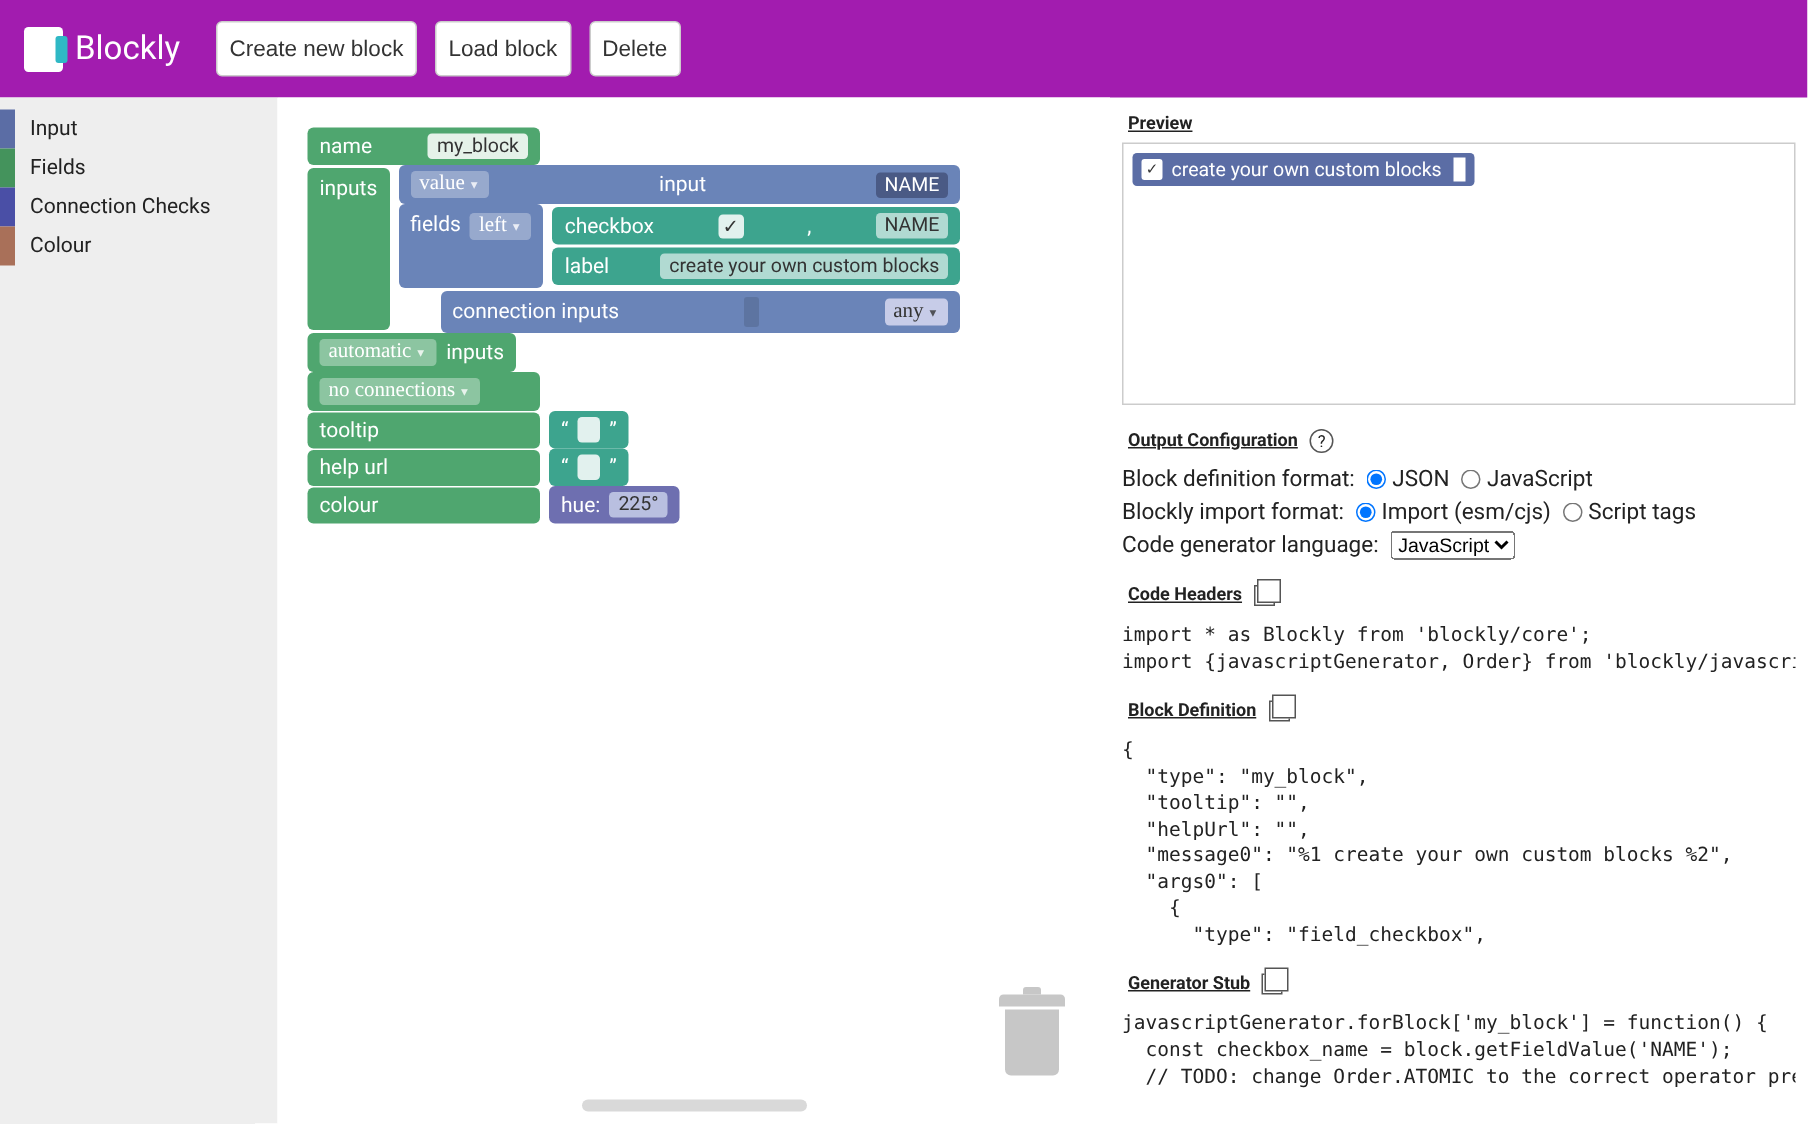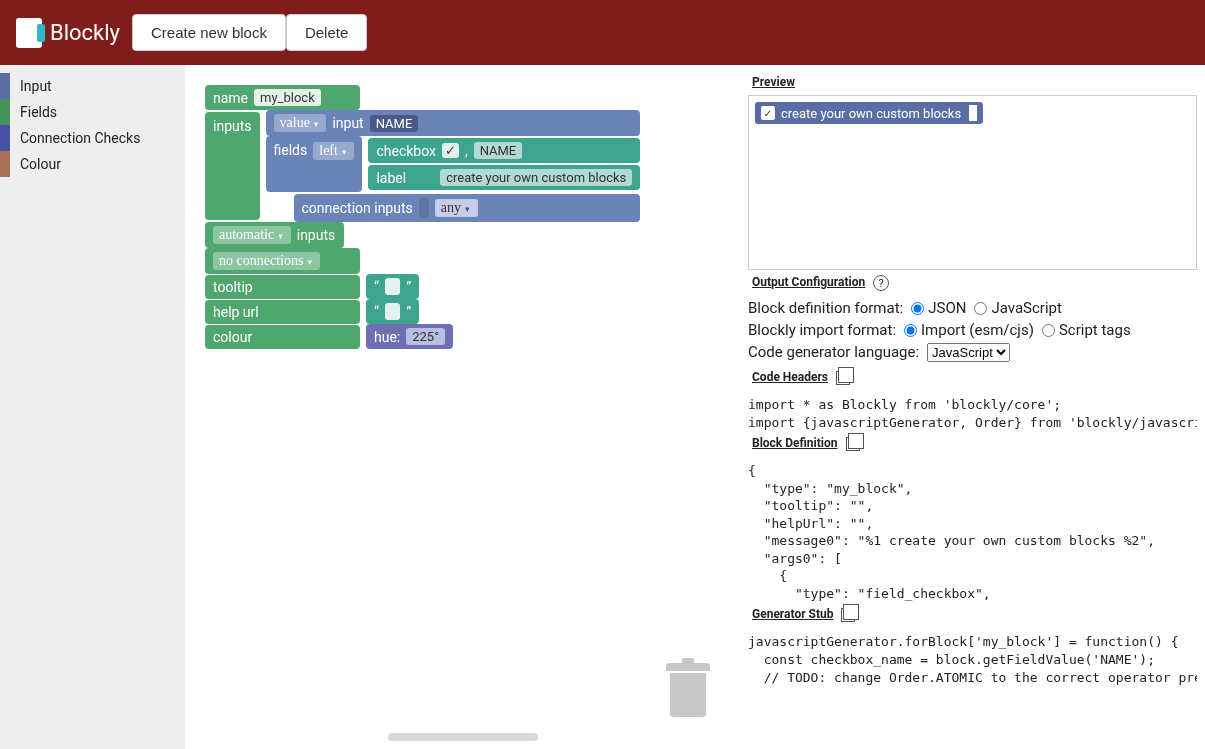--- a/index.html
+++ b/index.html
@@ -1,68 +1,69 @@
 <!DOCTYPE html>
 <html><head>
 <meta charset="utf-8">
 <style>
 * { box-sizing: border-box; margin: 0; padding: 0; }
 body { font-family: -apple-system, BlinkMacSystemFont, "Segoe UI", Roboto, sans-serif; font-size: 14px; color: #222; background: #fff; width: 1205px; height: 749px; overflow: hidden; }
-.header { background: #7f1d1d; height: 65px; display: flex; align-items: center; padding: 0 16px; }
+.header { background: #a21caf; height: 65px; display: flex; align-items: center; padding: 0 16px; gap: 12px; }
 .logo { display: flex; align-items: center; gap: 8px; color: #fff; font-size: 22px; font-weight: 400; margin-right: 12px; }
 .logo-icon { width: 26px; height: 30px; background: #fff; border-radius: 3px; position: relative; }
 .logo-icon::after { content: ""; position: absolute; right: -3px; top: 6px; width: 8px; height: 18px; background: #2fb8c5; border-radius: 2px; }
-.hbtn { background: #fff; border: 1px solid #ccc; border-radius: 4px; padding: 9px 18px; font-size: 15px; color: #333; cursor: pointer; }
+.hbtn { background: #fff; border: 1px solid #ccc; border-radius: 4px; padding: 9px 8px; font-size: 15px; color: #333; cursor: pointer; }
 .main { display: flex; height: calc(100% - 65px); }
 .sidebar { width: 185px; background: #eee; padding-top: 8px; }
 .cat { display: flex; align-items: center; height: 26px; cursor: pointer; }
 .cat-bar { width: 10px; height: 26px; margin-right: 10px; }
 .workspace { flex: 1; background: #fff; position: relative; padding: 20px; overflow: hidden; }
 .right { width: 465px; padding: 6px 8px 0 8px; overflow-y: auto; font-size: 15px; }
 .right h3 { font-size: 12px; font-weight: 700; margin: 4px 0 6px 4px; text-decoration: underline; }
 .preview-box { border: 1px solid #ccc; height: 175px; padding: 6px; }
 .preview-block { display: inline-flex; align-items: center; background: #5b6da5; color: #fff; border-radius: 3px; padding: 3px 6px; font-size: 13px; gap: 6px; }
 .preview-cb { width: 14px; height: 14px; background: #fff; border-radius: 2px; display: flex; align-items: center; justify-content: center; font-size: 10px; color: #333; }
 .notch { width: 8px; height: 16px; background: #fff; margin-left: 2px; }
 .cfg-row { margin: 4px 0 4px 0; display: flex; align-items: flex-start; gap: 8px; flex-wrap: wrap; }
 .cfg-row label { display: flex; align-items: center; gap: 4px; }
-.section-title { display: flex; align-items: center; gap: 8px; margin-top: 1px; }
+.section-title { display: flex; align-items: center; gap: 8px; margin-top: 12px; }
 .copy-icon { width: 14px; height: 14px; border: 1.5px solid #555; position: relative; display: inline-block; }
 .copy-icon::after { content: ""; position: absolute; width: 14px; height: 14px; border: 1.5px solid #555; right: -5px; top: -5px; background: #fff; }
 pre { font-family: ui-monospace, Menlo, Consolas, monospace; font-size: 13px; white-space: pre; overflow: hidden; margin: 6px 0 0 0; line-height: 1.35; }
 .info-icon { width: 16px; height: 16px; border: 1.5px solid #555; border-radius: 50%; display: inline-flex; align-items: center; justify-content: center; font-size: 11px; }
 .trash { position: absolute; right: 30px; bottom: 30px; width: 44px; height: 56px; }
 .trash-lid { width: 44px; height: 8px; background: #c7c7c7; border-radius: 3px 3px 0 0; position: relative; }
 .trash-lid::before { content:""; position:absolute; top:-5px; left:16px; width:12px; height:5px; background:#c7c7c7; border-radius:2px 2px 0 0;}
 .trash-body { width: 36px; height: 44px; background: #c7c7c7; margin: 2px auto 0; border-radius: 0 0 4px 4px; }
 .hscroll { position: absolute; bottom: 8px; left: 50%; transform: translateX(-50%); width: 150px; height: 8px; background: #d9d9d9; border-radius: 4px; }
 
 
 .block-root { position: absolute; left: 20px; top: 20px; font-size: 14px; color: #fff; }
-.blk { border-radius: 4px; padding: 4px 8px; display: flex; align-items: center; gap: 6px; }
+.blk { border-radius: 4px; padding: 4px 8px; display: flex; align-items: center; gap: 6px; justify-content: space-between; }
 .green { background: #4fa66f; }
 .blue { background: #6a84b8; }
 .teal { background: #3da48e; }
 .purple { background: #6e6fb0; }
 .pill { background: rgba(255,255,255,0.85); color: #333; border-radius: 3px; padding: 1px 6px; font-size: 13px; }
 .dd { background: rgba(255,255,255,0.3); border-radius: 3px; padding: 1px 8px 1px 6px; position: relative; font-family: Liberation Serif, serif; }
 .dd::after { content:"▾"; font-size:9px; margin-left:4px; opacity:0.8;}
 .row { display:flex; align-items:center; gap:6px; }
 .stub { width: 10px; height: 20px; background: rgba(0,0,0,0.12); border-radius: 2px; }
 select { font-size: 13px; }
 </style>
 </head>
 <body>
 
 <div class="header">
   <div class="logo">
     <span class="logo-icon"></span>
     <span>Blockly</span>
   </div>
   <button class="hbtn">Create new block</button>
+  <button class="hbtn">Load block</button>
   <button class="hbtn">Delete</button>
 </div>
 
 <div class="main">
 
   <div class="sidebar">
     <div class="cat">
       <span class="cat-bar" style="background:#5b6da5"></span>
       <span>Input</span>
     </div>

